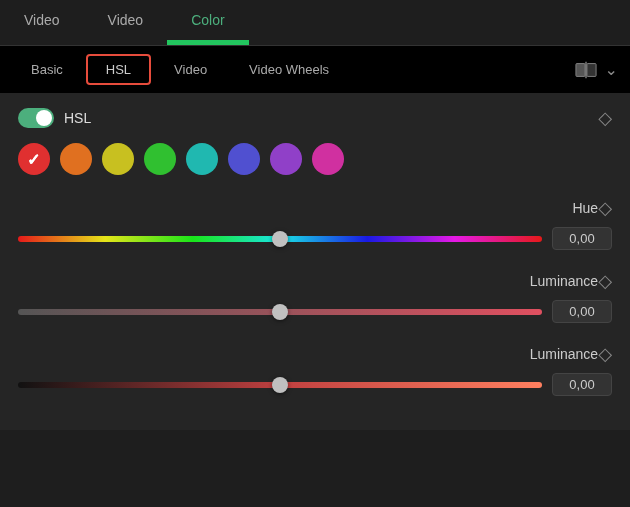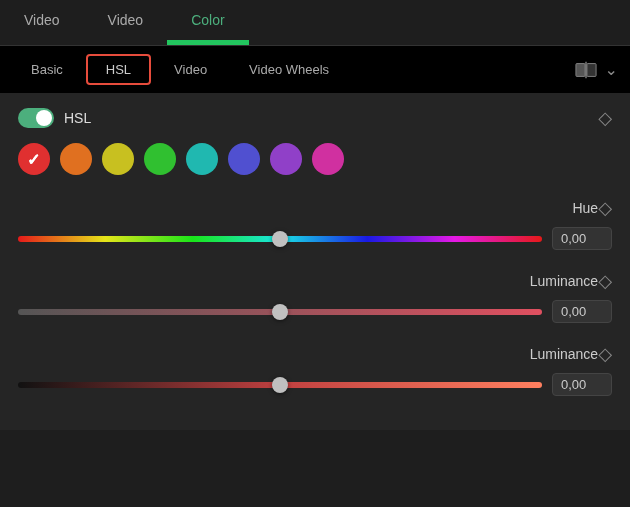--- a/index.html
+++ b/index.html
@@ -183,21 +183,21 @@
       cursor: pointer;
     }
     .slider-value {
       width: 60px;
       background: #333;
       border: 1px solid #444;
       border-radius: 4px;
       color: #ccc;
       font-size: 13px;
       padding: 3px 8px;
-      text-align: left;
+      text-align: center;
     }
 
     
     .hue-track {
       background: linear-gradient(to right, 
         hsl(0,80%,50%), hsl(30,80%,50%), hsl(60,80%,50%), 
         hsl(90,80%,50%), hsl(120,80%,50%), hsl(150,80%,50%), 
         hsl(180,80%,50%), hsl(210,80%,50%), hsl(240,80%,50%), 
         hsl(270,80%,50%), hsl(300,80%,50%), hsl(330,80%,50%), 
         hsl(360,80%,50%));

